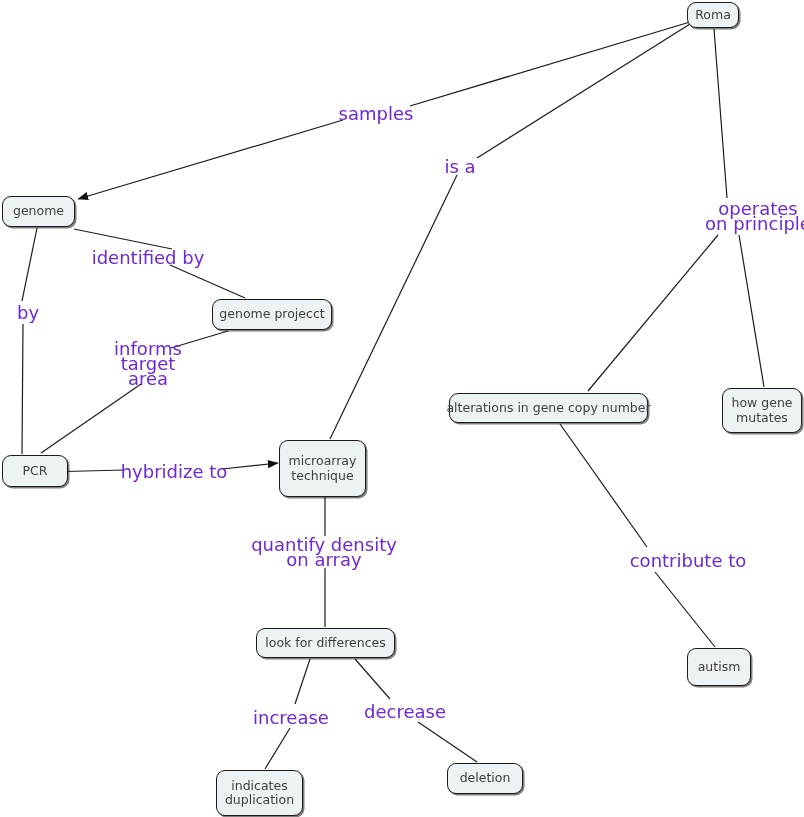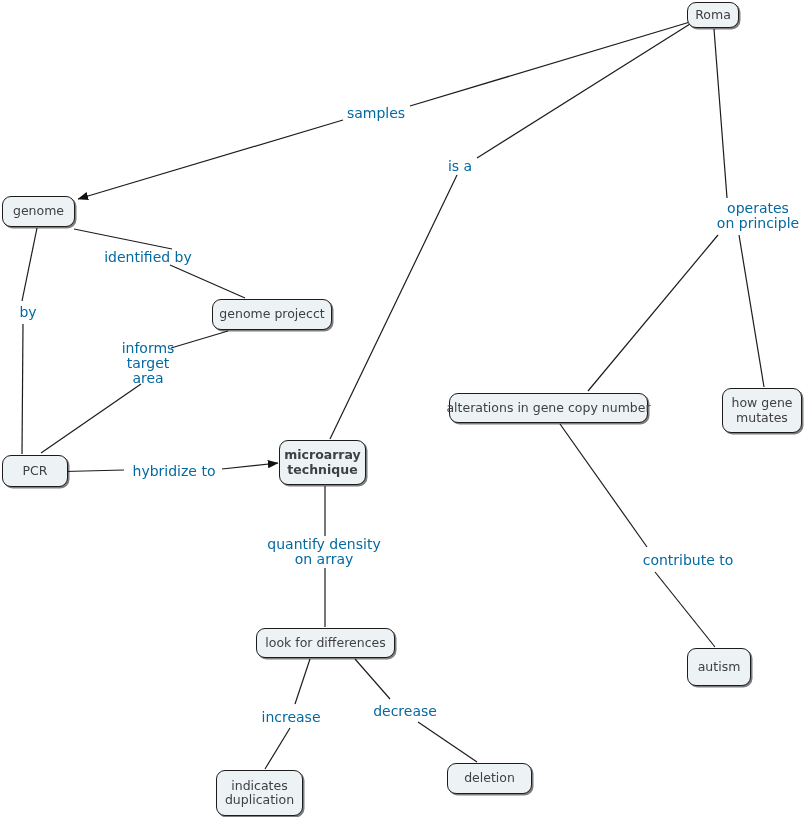--- a/index.html
+++ b/index.html
@@ -38,23 +38,23 @@
     display: flex;
     align-items: center;
     justify-content: center;
     white-space: pre;
     padding: 2px 7px;
     box-shadow: 1.5px 1.5px 0 rgba(20,20,20,0.55);
   }
   .cmap-label {
     position: absolute;
     box-sizing: border-box;
-    color: #0369a1;
+    color: #6d28d9;
     font-family: "DejaVu Sans", sans-serif;
-    font-size: 14px;
+    font-size: 18px;
     line-height: 15px;
     text-align: center;
     white-space: pre;
     background: transparent;
     transform: translate(-50%, -50%);
     pointer-events: none;
   }
 </style>
 </head>
 <body>
@@ -90,30 +90,30 @@
         <line x1="418" y1="722" x2="477" y2="762" stroke="#1c1c1c" stroke-width="1.2"></line>
         <line x1="560" y1="424" x2="647" y2="547" stroke="#1c1c1c" stroke-width="1.2"></line>
         <line x1="655" y1="572" x2="715" y2="647" stroke="#1c1c1c" stroke-width="1.2"></line>
       </g>
   </svg>
   <div id="node-group">
       <div class="cmap-node" style="left: 687px; top: 2px; width: 52px; height: 26px;">Roma</div>
       <div class="cmap-node" style="left: 2px; top: 196px; width: 73px; height: 31px;">genome</div>
       <div class="cmap-node" style="left: 212px; top: 299px; width: 120px; height: 31px;">genome projecct</div>
       <div class="cmap-node" style="left: 2px; top: 455px; width: 66px; height: 32px;">PCR</div>
-      <div class="cmap-node" style="left: 279px; top: 440px; width: 87px; height: 45px; font-weight: bold;">microarray
+      <div class="cmap-node" style="left: 279px; top: 440px; width: 87px; height: 57px;">microarray
 technique</div>
       <div class="cmap-node" style="left: 449px; top: 393px; width: 199px; height: 30px;">alterations in gene copy number</div>
       <div class="cmap-node" style="left: 722px; top: 388px; width: 80px; height: 45px;">how gene
 mutates</div>
       <div class="cmap-node" style="left: 256px; top: 628px; width: 139px; height: 30px;">look for differences</div>
       <div class="cmap-node" style="left: 687px; top: 648px; width: 64px; height: 38px;">autism</div>
       <div class="cmap-node" style="left: 216px; top: 770px; width: 87px; height: 46px;">indicates
 duplication</div>
-      <div class="cmap-node" style="left: 447px; top: 763px; width: 85px; height: 31px;">deletion</div>
+      <div class="cmap-node" style="left: 447px; top: 763px; width: 76px; height: 31px;">deletion</div>
     </div>
   <div id="label-group">
       <div class="cmap-label" style="left: 376px; top: 113px;">samples</div>
       <div class="cmap-label" style="left: 460px; top: 166px;">is a</div>
       <div class="cmap-label" style="left: 730px; top: 216px; margin-left: 28px;">operates
 on principle</div>
       <div class="cmap-label" style="left: 148px; top: 257px;">identified by</div>
       <div class="cmap-label" style="left: 28px; top: 312px;">by</div>
       <div class="cmap-label" style="left: 148px; top: 363px;">informs
 target

